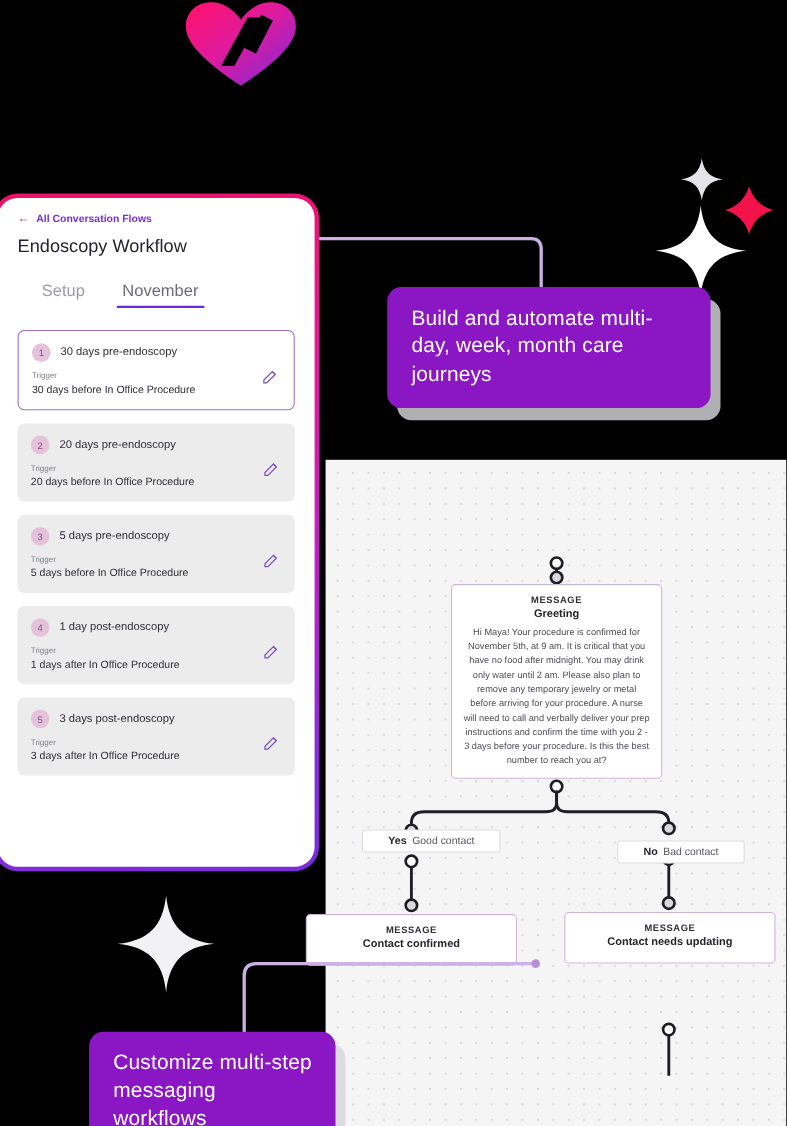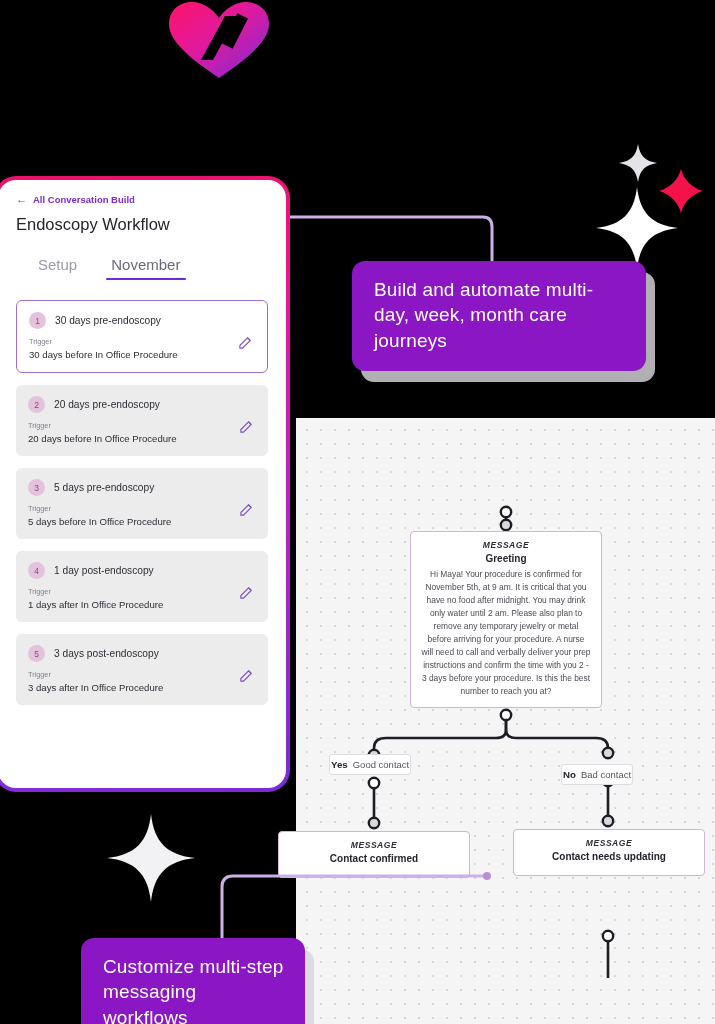--- a/index.html
+++ b/index.html
@@ -42,32 +42,32 @@
   .node-trigger span {
     color: #ffffff; font-size: 10.5px; font-weight: 700; letter-spacing: .1px;
   }
 
   .msg-card {
     background: #ffffff; border: 1px solid #cdb6d8; border-radius: 4px;
     padding: 8px 10px 9px; text-align: center;
   }
   .msg-kicker {
     font-size: 8.5px; font-weight: 700; color: #2e2e38;
-    letter-spacing: .55px; margin-bottom: 3px; font-style: italic;
+    letter-spacing: .55px; margin-bottom: 3px;
   }
   .msg-title { font-size: 10px; font-weight: 700; color: #24242c; margin-bottom: 4px; }
   .msg-body { font-size: 8.4px; line-height: 1.55; color: #4b4b55; }
 
   .node-greeting { left: 114px; top: 113px; width: 192px; }
   .node-confirmed { left: -18px; top: 413px; width: 192px; }
   .node-updating  { left: 217px; top: 411px; width: 192px; }
 
   .branch-chip {
     background: #ffffff; border: 1px solid #dcdce2; border-radius: 3px;
-    padding: 4px 1px; display: flex; align-items: baseline; gap: 5px;
+    padding: 4px 23px; display: flex; align-items: baseline; gap: 5px;
     font-size: 9.5px; color: #54545e; white-space: nowrap;
   }
   .branch-chip b { color: #24242c; font-weight: 700; font-size: 9.7px; }
   .node-yes { left: 33px; top: 336px; }
   .node-no  { left: 265px; top: 346px; }
 
   
   .panel-wrap {
     position: absolute; left: -6px; top: 176px; width: 296px; height: 616px;
     border-radius: 22px; padding: 4px;
@@ -240,21 +240,21 @@
 
   <div class="callout callout-top">Build and automate multi-day, week, month care journeys</div>
   <div class="callout callout-bottom">Customize multi-step messaging workflows</div>
 
   <div class="panel-wrap">
     <div class="panel">
       <div class="panel-inner">
 
         <div class="backlink">
           <span class="arrow">←</span>
-          <span>All Conversation Build</span>
+          <span>All Conversation Flows</span>
         </div>
 
         <div class="app-title">Endoscopy Workflow</div>
 
         <div class="tabs">
           <div class="tab">Setup</div>
           <div class="tab active">November</div>
         </div>
 
         <div class="cards">

